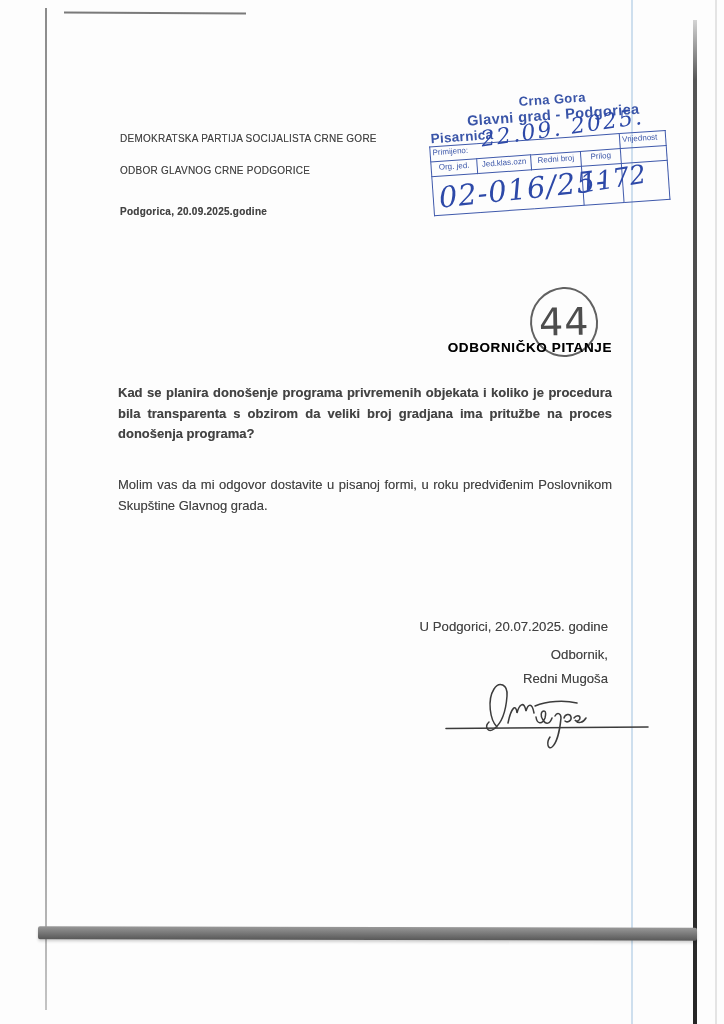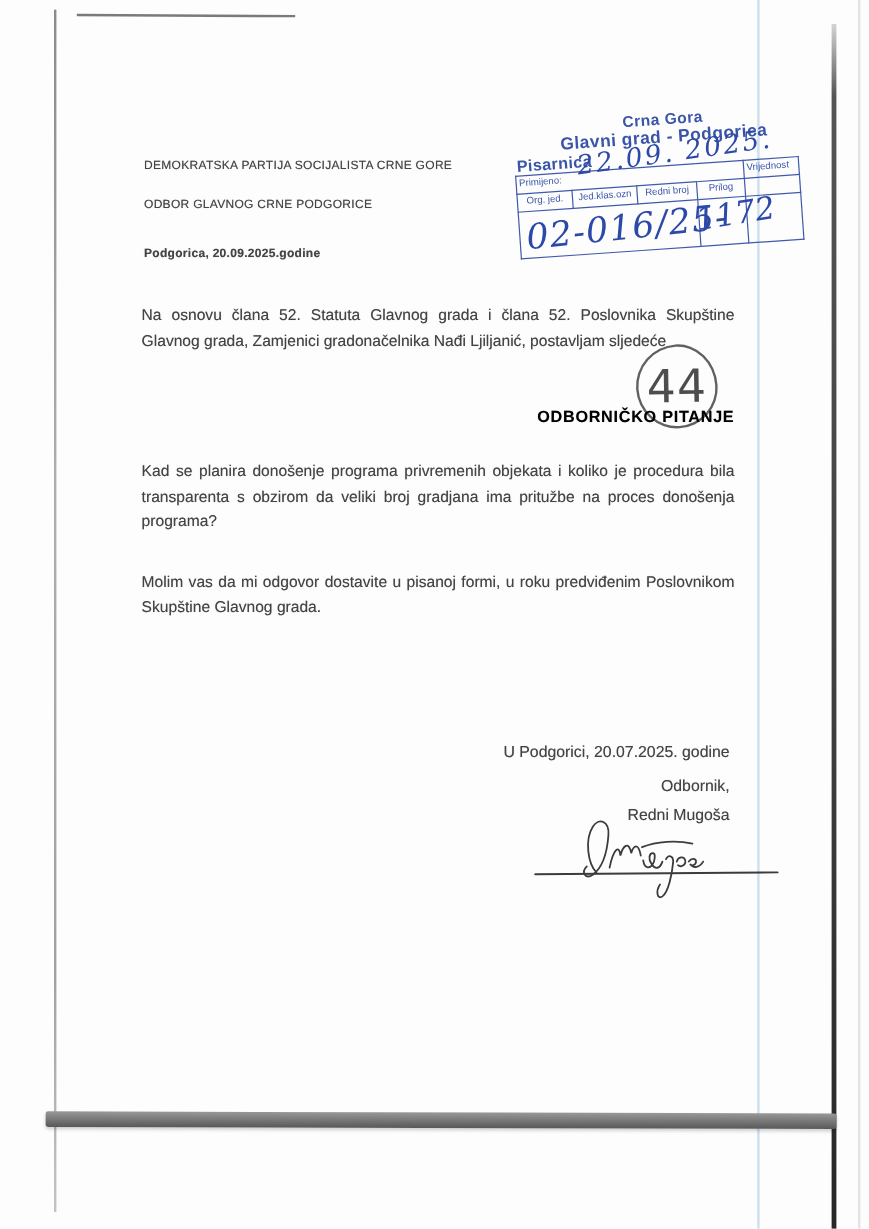--- a/index.html
+++ b/index.html
@@ -26,21 +26,21 @@
   
   .typed{color:#444;text-shadow:0 0 .6px rgba(70,70,70,.55);}
   .sender-line{position:absolute;left:120px;font-size:10px;letter-spacing:.25px;white-space:nowrap;}
   .sender-line.l1{top:133px;}
   .sender-line.l2{top:165px;}
   .sender-line.l3{top:206px;font-weight:bold;}
 
   .para{position:absolute;left:118px;width:494px;font-size:13px;line-height:20.5px;
     text-align:justify;color:#434343;text-shadow:0 0 .6px rgba(70,70,70,.5);}
   .intro{top:253px;}
-  .question{top:383px;}
+  .question{top:383px;font-weight:bold;}
   .closing{top:475px;}
   .doc-title{position:absolute;left:118px;top:340px;width:494px;text-align:right;
     font-size:13.5px;letter-spacing:.6px;color:#000000;text-shadow:0 0 .6px rgba(70,70,70,.55);font-weight:bold;}
 
   
   .stamp{position:absolute;left:426px;top:98px;width:246px;height:135px;
     transform:rotate(-4deg);transform-origin:10px 60px;color:#3a55a8;}
   .stamp .country{position:absolute;left:20px;top:2px;width:220px;text-align:center;
     font-size:13px;font-weight:bold;letter-spacing:.4px;}
   .stamp .city{position:absolute;left:10px;top:17px;width:240px;text-align:center;
@@ -119,21 +119,20 @@
         <td></td>
         <td></td>
       </tr>
     </tbody>
       </table>
     <div class="hand hand-date">22.09. 2025.</div>
     <div class="hand hand-number">02-016/25-</div>
     <div class="hand hand-attach">1172</div>
   </div>
 
-  <div class="para intro">Na osnovu člana 52. Statuta Glavnog grada i člana 52. Poslovnika Skupštine Glavnog grada, Zamjenici gradonačelnika Nađi Ljiljanić, postavljam sljedeće</div>
 
   <div class="q-circle">
     <div class="q-num">44</div>
   </div>
 
   <div class="doc-title">ODBORNIČKO PITANJE</div>
 
   <div class="para question">Kad se planira donošenje programa privremenih objekata i koliko je procedura bila transparenta s obzirom da veliki broj gradjana ima pritužbe na proces donošenja programa?</div>
 
   <div class="para closing">Molim vas da mi odgovor dostavite u pisanoj formi, u roku predviđenim Poslovnikom Skupštine Glavnog grada.</div>

